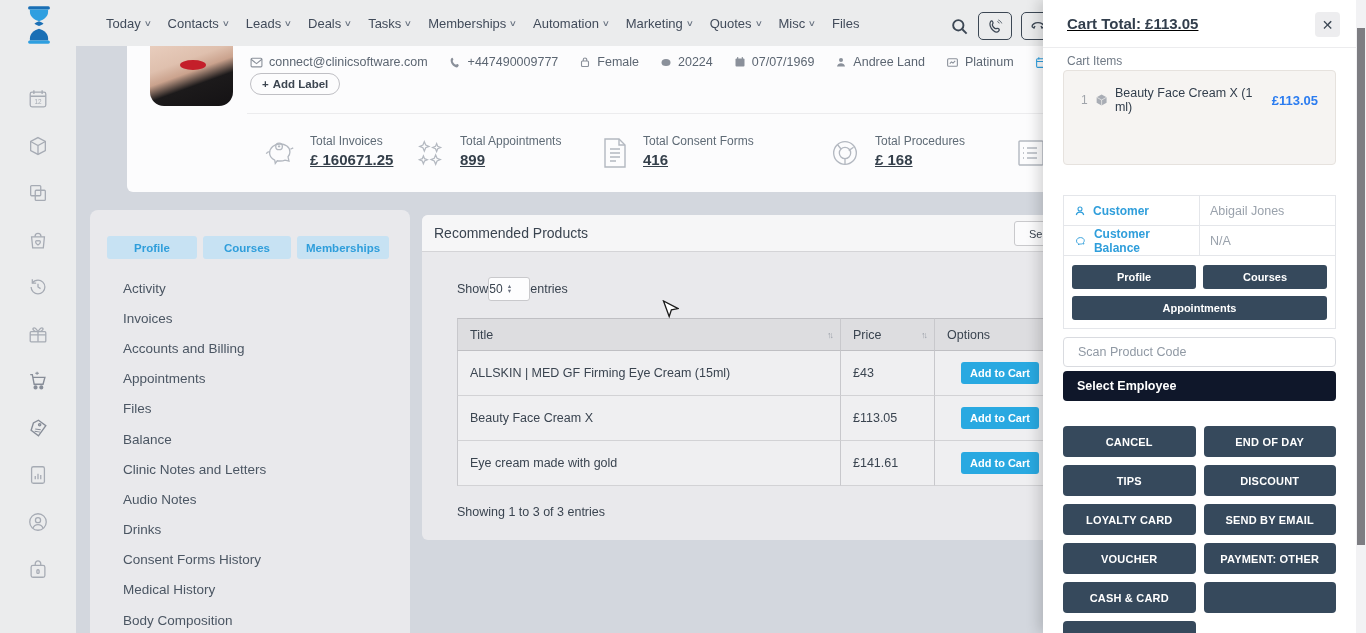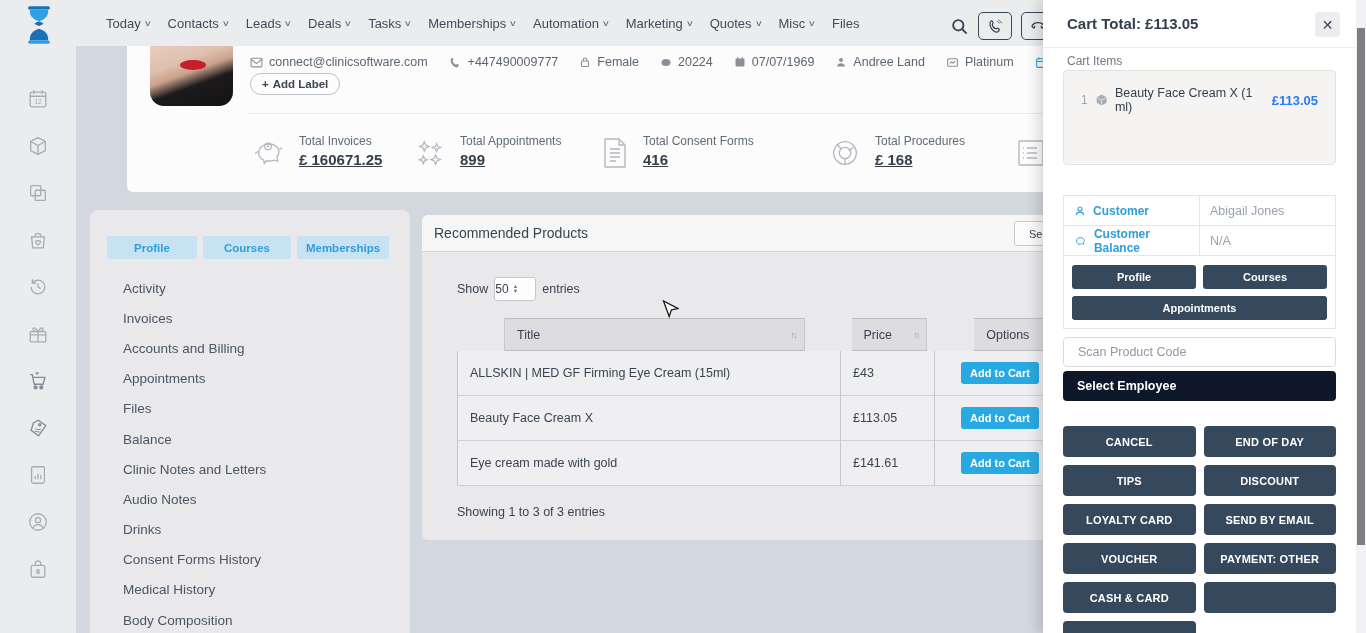--- a/index.html
+++ b/index.html
@@ -40,40 +40,40 @@
   .tab { height:23px; border-radius:3px; background:#c7e2f3; color:#2f9edb; font-size:11.5px; font-weight:bold; display:flex; align-items:center; justify-content:center; }
   .tab.t0{width:90px}.tab.t1{width:88px}.tab.t2{width:92px}
   .menu-list { left:33px; top:63px; right:20px; }
   .menu-item { height:30.2px; display:flex; align-items:center; font-size:13.5px; color:#4b5663; cursor:pointer; }
 
   
   .prod-card { left:422px; top:215px; width:700px; height:325px; background:#e9e9ec; border-radius:6px; z-index:1; }
   .prod-head { height:37px; background:#f6f6f7; border-bottom:1px solid #d4d4d7; border-radius:6px 6px 0 0; display:flex; align-items:center; position:relative; }
   .prod-title { margin-left:12px; font-size:14px; color:#3a4450; }
   .prod-head-btn { position:absolute; left:592px; top:6px; width:130px; height:25px; background:#fbfbfc; border:1px solid #c9c9cc; border-radius:3px; font-size:11px; color:#3a4450; text-align:left; padding-left:14px; }
-  .show-row { position:absolute; left:35px; top:62px; display:flex; align-items:center; gap:6px; font-size:12.5px; color:#3a4450; }
+  .show-row { position:absolute; left:35px; top:62px; display:flex; align-items:center; gap:0; font-size:12.5px; color:#3a4450; }
   .page-select { width:42px; height:24px; background:#fdfdfe; border:1px solid #c9c9cc; border-radius:3px; display:flex; align-items:center; justify-content:flex-start; gap:4px; font-size:12px; color:#3a4450; }
   .sel-arrows { display:flex; flex-direction:column; font-size:5.5px; color:#6b7280; line-height:5px; }
   .ptable { position:absolute; left:35px; top:103px; width:665px; }
   .prow { display:flex; }
   .pcell { border-right:1px solid #c8c8cc; border-bottom:1px solid #d2d2d5; padding-left:12px; display:flex; align-items:center; background:#efeff1; font-size:12.5px; color:#3a4450; }
-  .phead .pcell { background:#dddde0; border-top:1px solid #bfbfc3; border-bottom:1px solid #bfbfc3; height:33px;margin-left:47px; }
+  .phead .pcell { background:#dddde0; border-top:1px solid #bfbfc3; border-bottom:1px solid #bfbfc3; height:33px; }
   .phead .pcell:first-child, .pbody .pcell:first-child { border-left:1px solid #c8c8cc; }
   .pbody .pcell { height:45px; }
   .col-title{width:384px}.col-price{width:94px}.col-opt{width:187px}
   .sort-ind { margin-left:auto; margin-right:8px; font-size:9px; color:#9aa0a8; letter-spacing:-2px; }
   .add-cart-btn { width:78px; height:22px; background:#29a9e1; border:none; border-radius:3px; color:#fff; font-size:11px; font-weight:bold; margin-left:14px; }
   .tfooter { position:absolute; left:35px; top:290px; font-size:12.5px; color:#3a4450; }
 
   
   .cursor { left:662px; top:300px; z-index:4; }
 
   
   .cart-panel { left:1043px; top:0; width:313px; height:633px; background:#ffffff; box-shadow:-5px 0 12px rgba(0,0,0,.15); z-index:5; }
-  .cart-head { height:48px; border-bottom:1px solid #ececee; display:flex; align-items:center; position:relative; }
+  .cart-head { height:48px; border-bottom:1px solid #ececee; display:flex; align-items:center; position:relative;text-decoration:underline; }
   .cart-title { margin-left:24px; font-size:15px; font-weight:bold; color:#323e4c; }
   .cart-close { position:absolute; right:16px; top:12px; width:25px; height:25px; background:#ededef; border:none; border-radius:4px; font-size:14px; color:#3c4754; line-height:1; }
   .cart-items-label { position:absolute; left:24px; top:54px; font-size:12px; color:#707a86; }
   .cart-items-box { position:absolute; left:20px; right:20px; top:70px; height:95px; background:#f6f4f2; border:1px solid #e6e2de; border-radius:4px; padding:15px 17px; }
   .cart-item { display:flex; align-items:center; gap:7px; font-size:12.5px; color:#323e4c; }
   .cart-item .qty { color:#a0a4ab; font-size:12px; }
   .cart-item .iprice { margin-left:auto; color:#2b7cf0; font-weight:bold; font-size:13px; }
   .cust-box { position:absolute; left:20px; right:20px; top:195px; border:1px solid #e4e6ea; background:#fff; }
   .cust-row { height:30px; display:flex; border-bottom:1px solid #e4e6ea; }
   .cust-label { width:136px; border-right:1px solid #e4e6ea; display:flex; align-items:center; gap:7px; padding-left:10px; font-size:12px; font-weight:bold; color:#2f9edb; }
@@ -301,21 +301,21 @@
         </span>
         <span>VAT Exempt Medical R</span>
       </div>
   </div>
   <button class="abs add-label">
       <span>+</span>
       <span>Add Label</span>
     </button>
   <div class="abs pdivider"></div>
 
-  <div class="abs stat" style="left:125px">
+  <div class="abs stat" style="left:136px">
     <svg class="sico" width="34" height="32" viewBox="0 0 36 32" fill="none" stroke="currentColor" stroke-width="1.4">
         <path d="M7 16c0-6 5-9.5 11-9.5 5.5 0 10.5 3 10.5 8.5 0 2-.8 3.7-2 5l1 4.5-4-1c-1.6.7-3.5 1-5.5 1-1 0-2-.1-2.9-.3L13 27l-.6-3.5C9.2 22 7 19.3 7 16z"></path>
         <path d="M7 14.5c-1.8.2-3 .9-3.5 2.2M29 12l3-1.5"></path>
         <circle cx="17" cy="9" r="3.5"></circle>
         <path d="M15.8 9h2.4M17 7.8v2.4" stroke-width="1.1"></path>
       </svg>
     <div>
         <div class="slabel">Total Invoices</div>
         <div class="svalue">£ 160671.25</div>
       </div>

